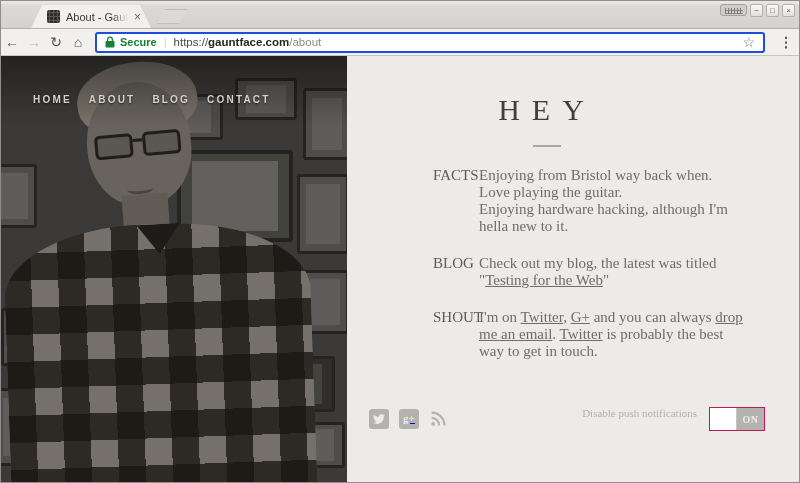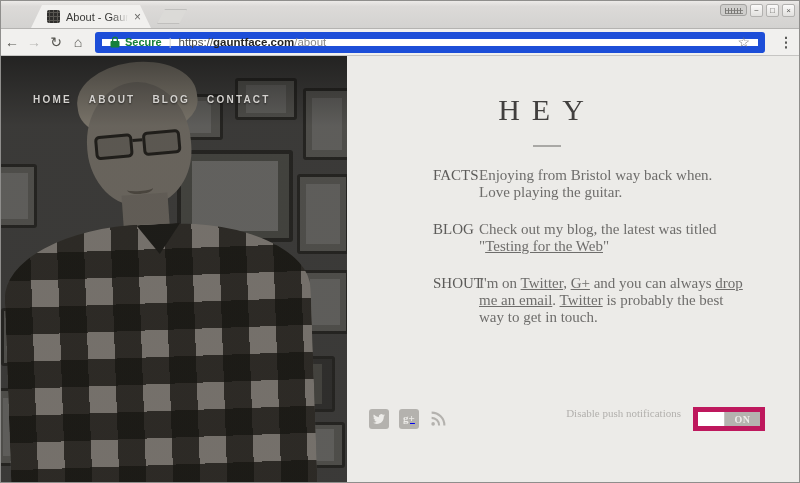--- a/index.html
+++ b/index.html
@@ -60,21 +60,21 @@
     position:absolute; left:0; top:28px; right:0; height:27px;
     background:#f1f0ee; border-bottom:1px solid #c6c5c3;
     display:flex; align-items:center;
   }
   .nav-btn {
     width:22px; text-align:center; font-size:14px; color:#55544f; line-height:1;
   }
   .nav-btn.disabled { color:#b9b8b5; }
   .omnibox {
     flex:1; height:21px; margin:0 8px 0 6px; background:#ffffff;
-    border:7px solid #1d4ed8; border-radius:3px;
+    border:2px solid #1d4ed8; border-radius:3px;
     display:flex; align-items:center; padding:0 8px; font-size:11.5px;
   }
   .lock-icon { margin-right:5px; display:flex; }
   .secure-label { color:#168039; font-weight:bold; font-size:11px; }
   .omni-sep { color:#d2d1cf; margin:0 7px; font-size:11px; }
   .url-scheme { color:#4a4a48; }
   .url-host { color:#262624; font-weight:bold; }
   .url-path { color:#8b8a88; }
   .bookmark-star { margin-left:auto; font-size:14px; color:#757472; line-height:1; }
   .menu-dots { width:26px; text-align:center; font-size:14px; color:#5a5a58; font-weight:bold; }
@@ -136,21 +136,21 @@
   .page-footer {
     position:absolute; left:22px; right:34px; bottom:51px; height:24px;
     display:flex; align-items:center;
   }
   .social { display:flex; gap:10px; align-items:center; }
   .social-tile { width:20px; height:20px; border-radius:3px; background:#b4b2ae;
                  display:flex; align-items:center; justify-content:center; }
   .gplus-glyph { color:#ecebe8; font-size:11px; font-weight:bold; line-height:1; transform:translateY(-1px); }
   .push { margin-left:auto; display:flex; gap:12px; }
   .push-label { font-size:11px; color:#b2b0ad; }
-  .toggle { width:72px; height:24px; border:5px solid #be185d; display:flex; background:#b5b3af; }
+  .toggle { width:56px; height:24px; border:1px solid #be185d; display:flex; background:#b5b3af; }
   .toggle-knob { width:27px; height:100%; background:#ffffff; border-right:1px solid #c6c4c1; }
   .toggle-on { flex:1; display:flex; align-items:center; justify-content:center;
                color:#eeedea; font-size:10px; font-weight:bold; letter-spacing:.5px; }
 </style>
 </head>
 <body>
 
 <div class="window">
 
   <div class="titlebar">
@@ -255,20 +255,21 @@
     <div class="main">
       <h1 class="hey">HEY</h1>
       <div class="hey-divider"></div>
 
 
       <div class="section">
         <div class="section-label">FACTS</div>
         <div class="section-body">
           <div>Enjoying from Bristol way back when.</div>
           <div>Love playing the guitar.</div>
+          <div>Enjoying hardware hacking, although I'm hella new to it.</div>
         </div>
       </div>
 
       <div class="section">
         <div class="section-label">BLOG</div>
         <div class="section-body"><span>Check out my blog, the latest was titled "</span><a href="#">Testing for the Web</a><span>"</span></div>
       </div>
 
       <div class="section">
         <div class="section-label">SHOUT</div>

